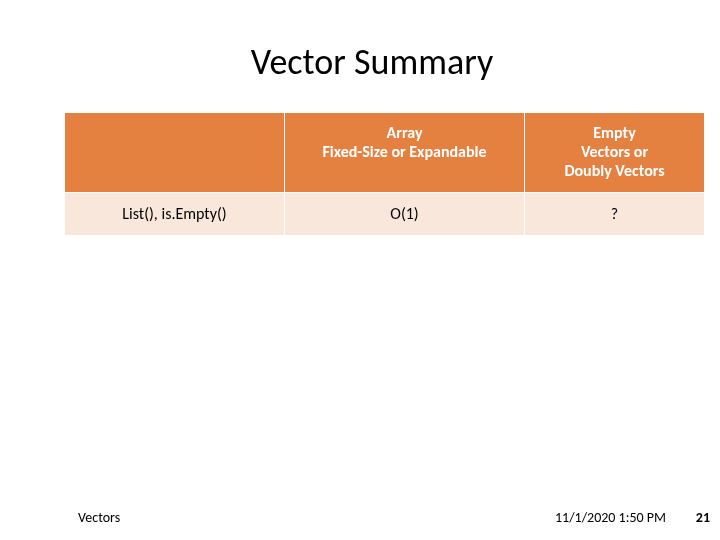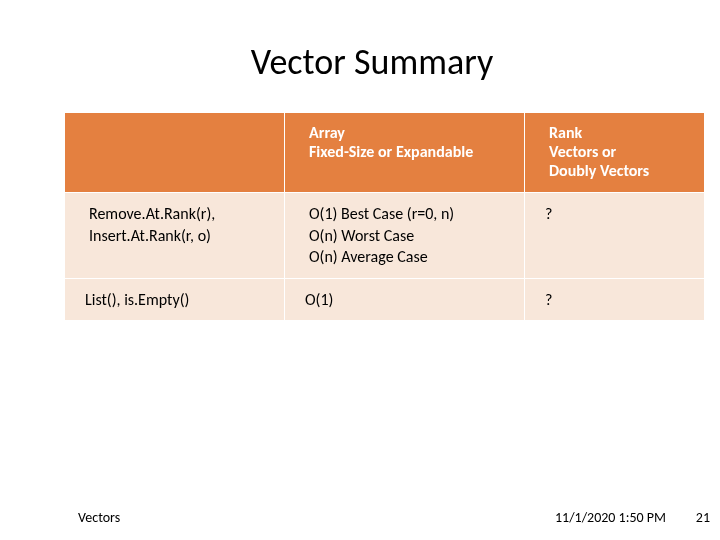--- a/index.html
+++ b/index.html
@@ -5,30 +5,30 @@
   * { box-sizing: border-box; margin: 4px; padding: 0; }
   html, body { width: 720px; height: 540px; font-family: Calibri, Arial, sans-serif; background: #fff; color: #000; }
   .slide { width: 720px; height: 540px; position: relative; padding: 20px 40px 0 40px; }
   .title { font-size: 36px; font-weight: 400; text-align: center; margin-top: 8px; margin-bottom: 28px; }
   .bullet { font-size: 26px; margin-left: 4px; margin-bottom: 8px; }
   .bullet .dot { display:inline-block; width: 6px; height: 6px; background:#000; border-radius:50%; vertical-align: middle; margin-right: 12px; margin-bottom: 4px; }
   table { border-collapse: collapse; width: 640px; margin: 0 auto 0 12px; table-layout: fixed; }
   col.c0 { width: 220px; }
   col.c1 { width: 240px; }
   col.c2 { width: 180px; }
-  th, td { text-align: left; vertical-align: top; font-size: 16px; padding: 10px 20px; border: 1px solid #fff; }
+  th, td { text-align: center; vertical-align: top; font-size: 16px; padding: 10px 28px; border: 1px solid #fff; }
   thead th { background: #e48040; color: #fff; font-weight: 700; height: 80px; }
   thead th.blank { background: #e48040; }
   tbody tr.odd td { background: #f8e7da; }
   tbody tr.even td { background: #fcf4ee; }
   tbody td { color:#000; line-height: 1.35; }
   tbody td.op { font-weight: 400; }
   .footer-left { position: absolute; left: 62px; bottom: 22px; font-size: 14px; color:#000; }
   .footer-right { position: absolute; right: 62px; bottom: 22px; font-size: 14px; font-weight:400; color:#000; }
-  .page-num { position: absolute; right: 18px; bottom: 22px; font-size: 14px; color:#000; }
+  .page-num { position: absolute; right: 18px; bottom: 22px; font-size: 14px; color:#000;font-weight:bold; }
 </style>
 </head>
 <body>
 
 <div class="slide">
 
   <div class="title">Vector Summary</div>
 
 
   <table>
@@ -38,39 +38,27 @@
         <col class="c2">
       </colgroup>
     <thead>
       <tr>
         <th class="blank"></th>
         <th>
           <span>Array</span><br>
           <span>Fixed-Size or Expandable</span>
         </th>
         <th>
-          <span>Rank</span><br>
+          <span>Empty</span><br>
           <span>Vectors or</span><br>
           <span>Doubly Vectors</span>
         </th>
       </tr>
     </thead>
     <tbody>
-      <tr class="odd">
-        <td class="op">
-          <span>Remove.At.Rank(r),</span><br>
-          <span>Insert.At.Rank(r, o)</span>
-        </td>
-        <td>
-          <span>O(1) Best Case (r=0, n)</span><br>
-          <span>O(n) Worst Case</span><br>
-          <span>O(n) Average Case</span>
-        </td>
-        <td>?</td>
-      </tr>
       <tr class="odd">
         <td class="op">List(), is.Empty()</td>
         <td>O(1)</td>
         <td>?</td>
       </tr>
     </tbody>
   </table>
 
   <div class="footer-left">Vectors</div>
   <div class="footer-right">11/1/2020 1:50 PM</div>

